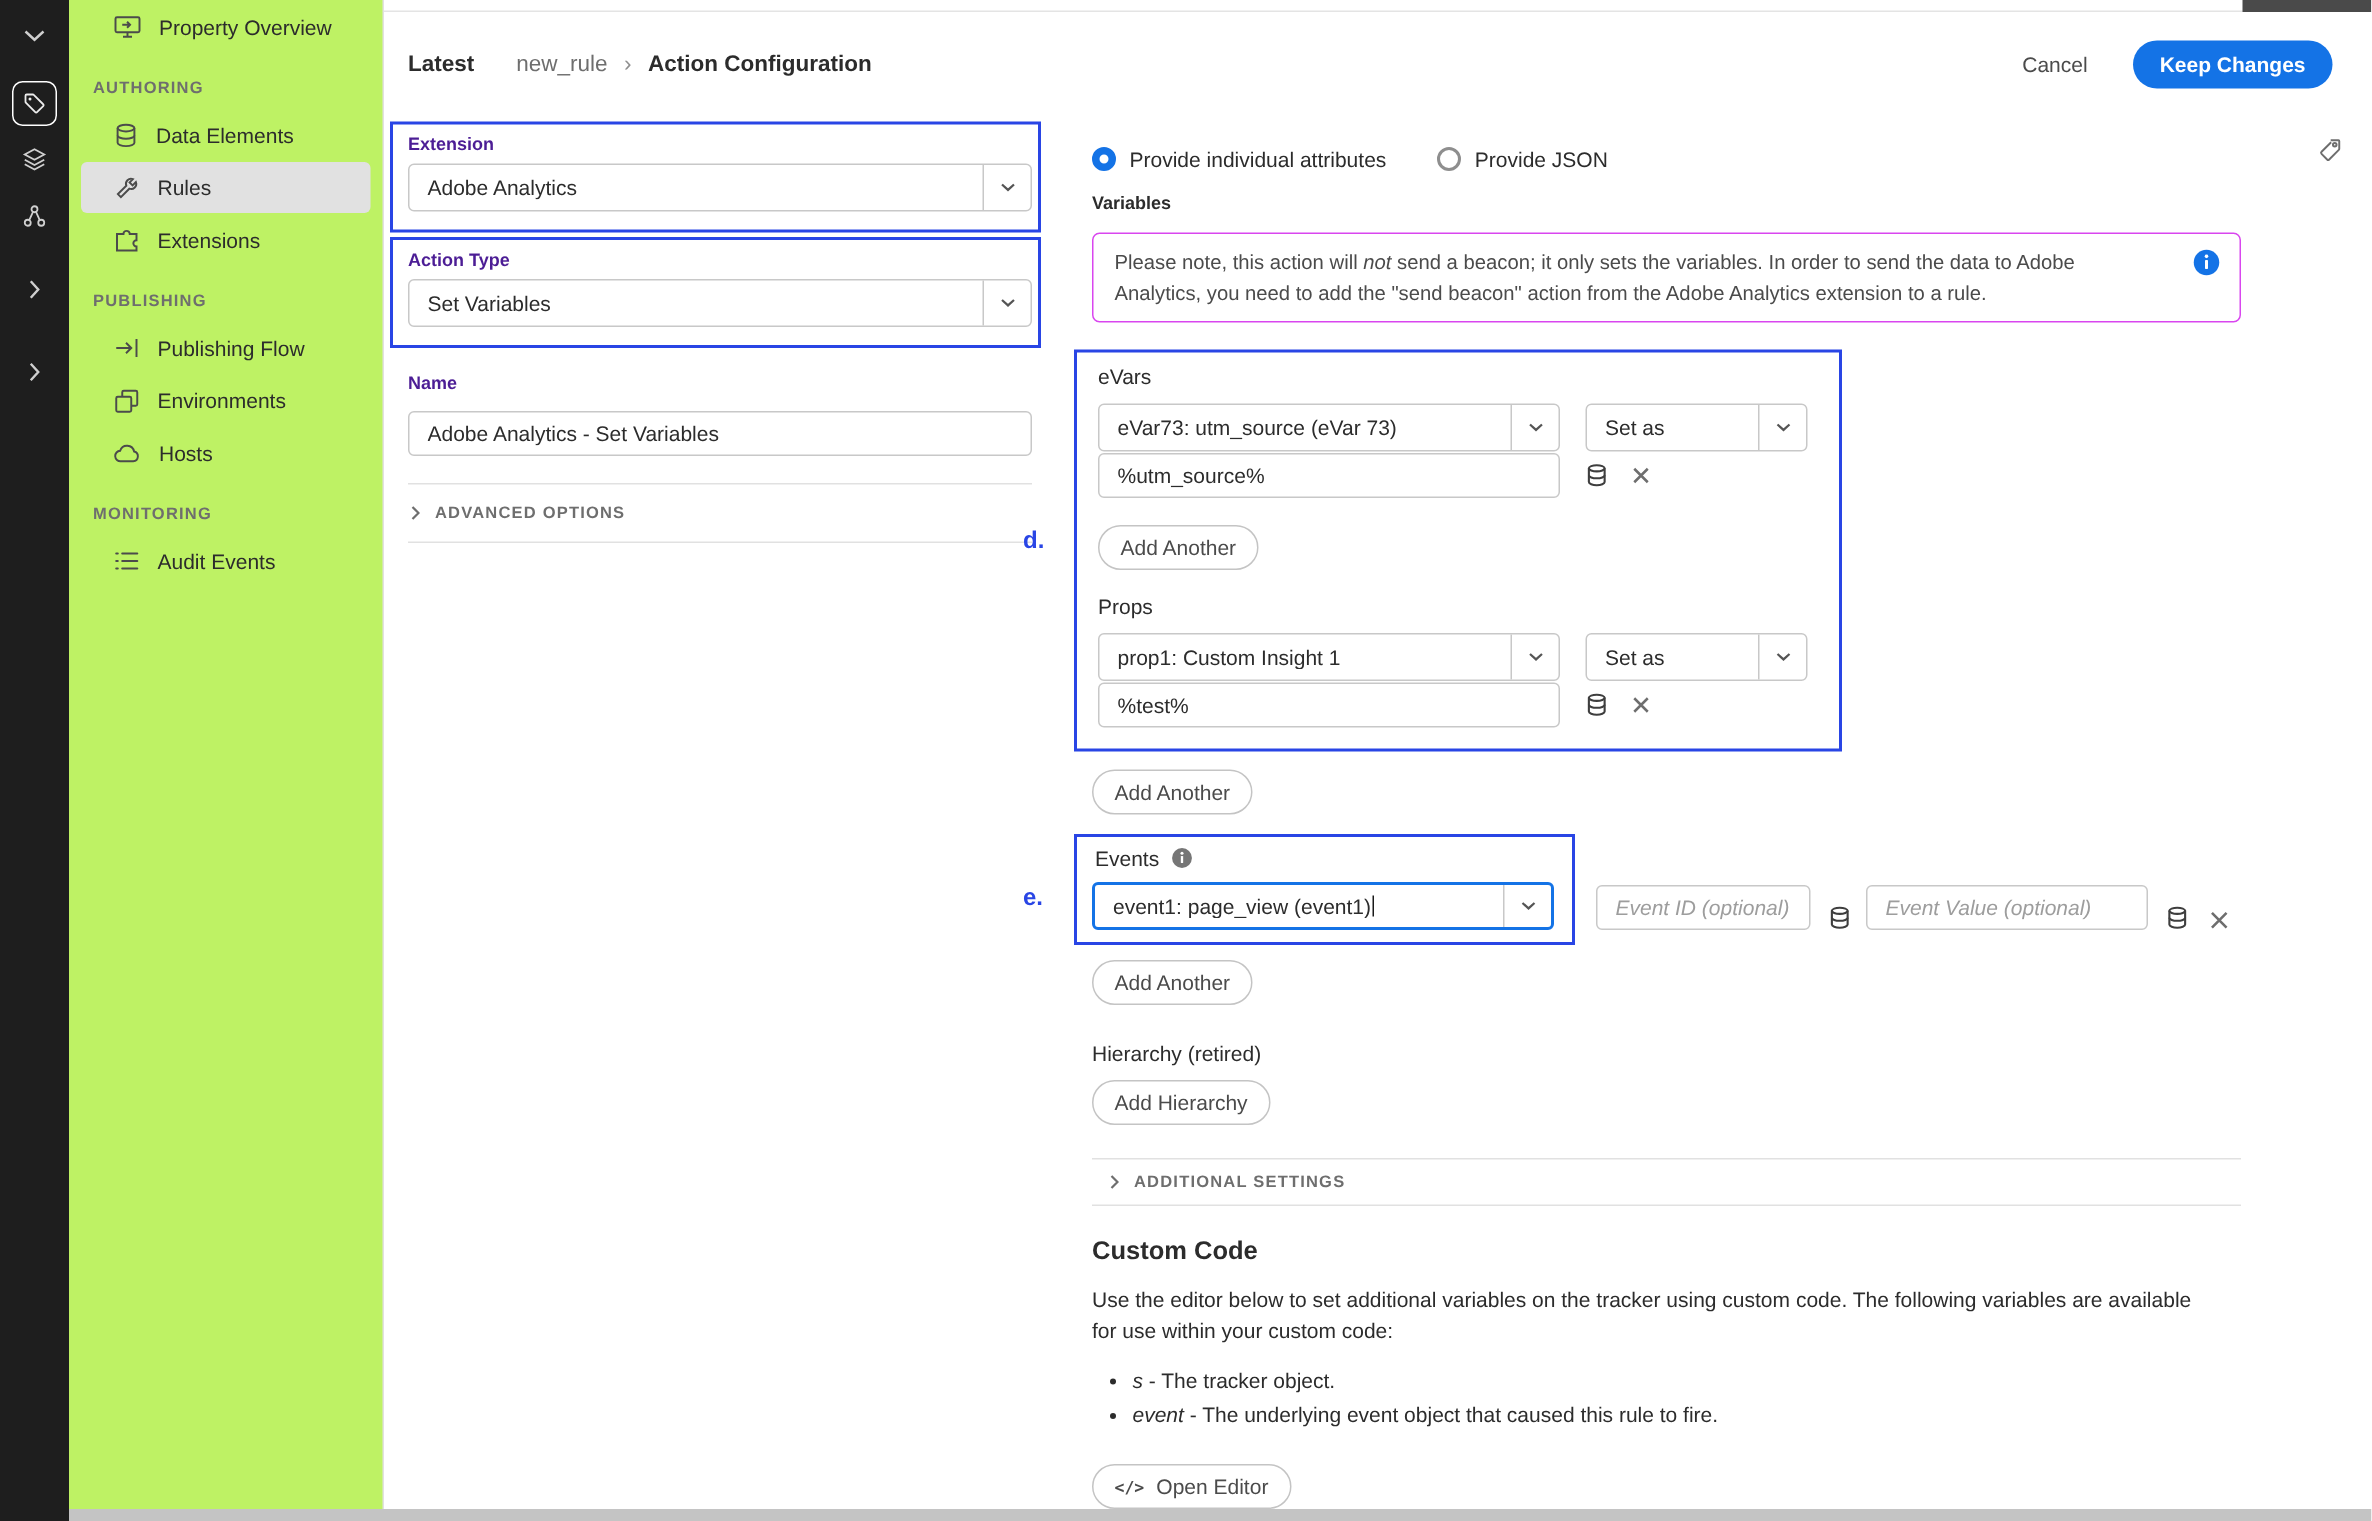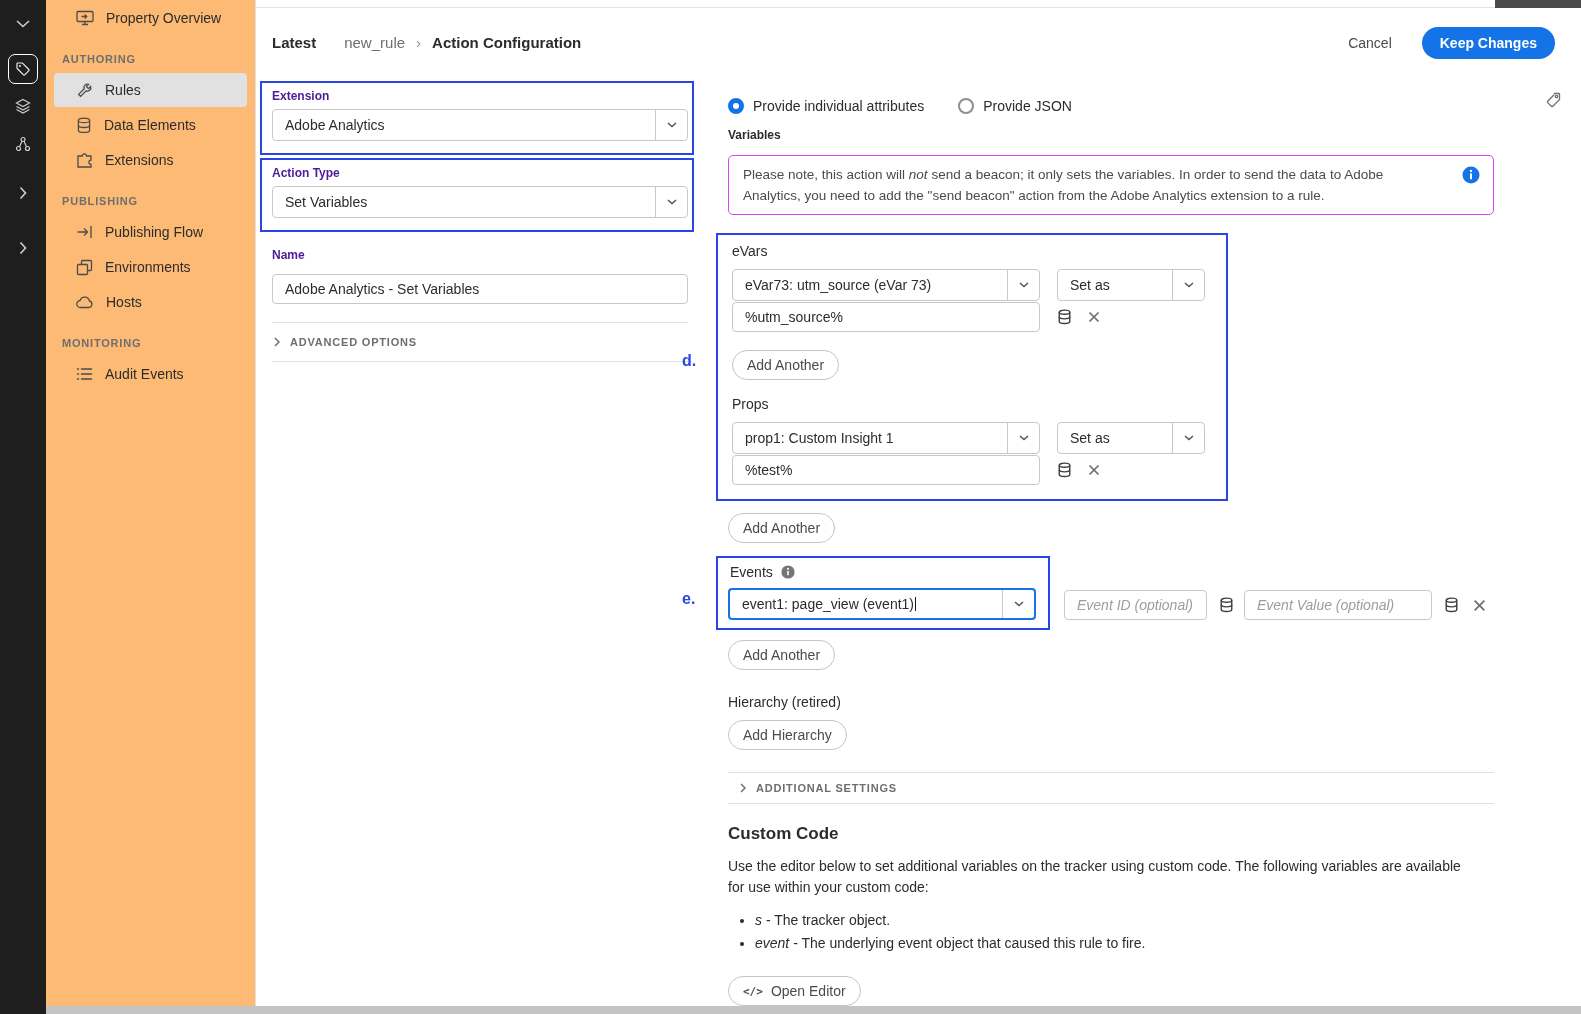--- a/index.html
+++ b/index.html
@@ -22,21 +22,21 @@
   .ric-appbox {
     width: 30px; height: 30px; border: 1.5px solid #fff; border-radius: 7px;
     display: flex; align-items: center; justify-content: center; margin-bottom: 14px;
   }
   .ric-layers { margin-bottom: 22px; }
   .ric-workflow { margin-bottom: 34px; }
   .ric-exp1 { margin-bottom: 41px; }
 
   
   .sidebar {
-    width: 210px; flex: none; background: #fdba74;
+    width: 210px; flex: none; background: #bef264;
     border-right: 1px solid #e1e1e1; font-size: 14px; padding-top: 0;
   }
   .side-item {
     height: 34px; display: flex; align-items: center; gap: 12px;
     padding: 0 8px 0 22px; margin: 1px 8px; border-radius: 4px; cursor: pointer;
     color: #2c2c2c; white-space: nowrap;
   }
   .side-item svg { color: #4b4b4b; flex: none; }
   .side-item.selected { background: #e1e1e1; }
   .side-sec {
@@ -134,21 +134,21 @@
   .ic-db { margin-left: 17px; cursor: pointer; }
   .ic-x  { margin-left: 16px; cursor: pointer; }
   .add-in-box { margin: 18px 0 8px; }
   .props-h { margin-top: 8px; }
   .add-after-box { margin-top: 12px; }
 
   .events-row { margin-top: 13px; display: flex; align-items: flex-end; }
   .e-box { width: 334px; margin-left: -12px; padding: 6px 10px 8px 10px; }
   .letter-e { left: -46px; top: 34px; }
   .events-h { display: flex; align-items: center; gap: 8px; margin: 0 0 8px 2px; }
-  .events-inputs { display: flex; align-items: center; margin: 0 0 10px 14px; }
+  .events-inputs { display: flex; align-items: flex-end; margin: 0 0 10px 14px; }
   .inp-eid  { width: 143px; }
   .inp-eval { width: 188px; margin-left: 10px; }
   .events-inputs .ic-db { margin-left: 12px; }
   .events-inputs .ic-x  { margin-left: 14px; }
   .add-events { margin-top: 10px; }
 
   .hier-h { margin-top: 24px; font-size: 14px; }
   .add-hier { margin-top: 10px; }
 
   .addl {
@@ -217,37 +217,37 @@
       <svg width="18" height="16" viewBox="0 0 18 16" fill="none" stroke="currentColor" stroke-width="1.3">
           <rect x="1" y="1.5" width="16" height="10" rx="1"></rect>
           <path d="M6 14.5h6M9 11.5v3"></path>
           <path d="M5.5 6.5h5M8.7 4.5l2 2-2 2"></path>
         </svg>
     </span>
     <span>Property Overview</span>
   </div>
 
   <div class="side-sec">AUTHORING</div>
-  <div class="side-item selected">
-    <span>
-      <svg width="17" height="17" viewBox="0 0 17 17" fill="none" stroke="currentColor" stroke-width="1.3">
-          <path d="M14.6 4.4a3.4 3.4 0 0 1-4.4 4.4l-5.6 5.6-2-2 5.6-5.6a3.4 3.4 0 0 1 4.4-4.4L10.4 4.6l2 2z"></path>
-        </svg>
-    </span>
-    <span>Rules</span>
-  </div>
   <div class="side-item">
     <span>
       <svg width="16" height="17" viewBox="0 0 16 17" fill="none" stroke="currentColor" stroke-width="1.3">
           <ellipse cx="8" cy="3.4" rx="5.6" ry="2.2"></ellipse>
           <path d="M2.4 3.4v9.8c0 1.2 2.5 2.2 5.6 2.2s5.6-1 5.6-2.2V3.4"></path>
           <path d="M2.4 8.3c0 1.2 2.5 2.2 5.6 2.2s5.6-1 5.6-2.2"></path>
         </svg>
     </span>
     <span>Data Elements</span>
+  </div>
+  <div class="side-item selected">
+    <span>
+      <svg width="17" height="17" viewBox="0 0 17 17" fill="none" stroke="currentColor" stroke-width="1.3">
+          <path d="M14.6 4.4a3.4 3.4 0 0 1-4.4 4.4l-5.6 5.6-2-2 5.6-5.6a3.4 3.4 0 0 1 4.4-4.4L10.4 4.6l2 2z"></path>
+        </svg>
+    </span>
+    <span>Rules</span>
   </div>
   <div class="side-item">
     <span>
       <svg width="17" height="17" viewBox="0 0 17 17" fill="none" stroke="currentColor" stroke-width="1.3">
           <path d="M2 4h4.3a2.1 2.1 0 1 1 4.2 0H15v4.1a2.1 2.1 0 1 0 0 4.2V15H2z"></path>
         </svg>
     </span>
     <span>Extensions</span>
   </div>
 

